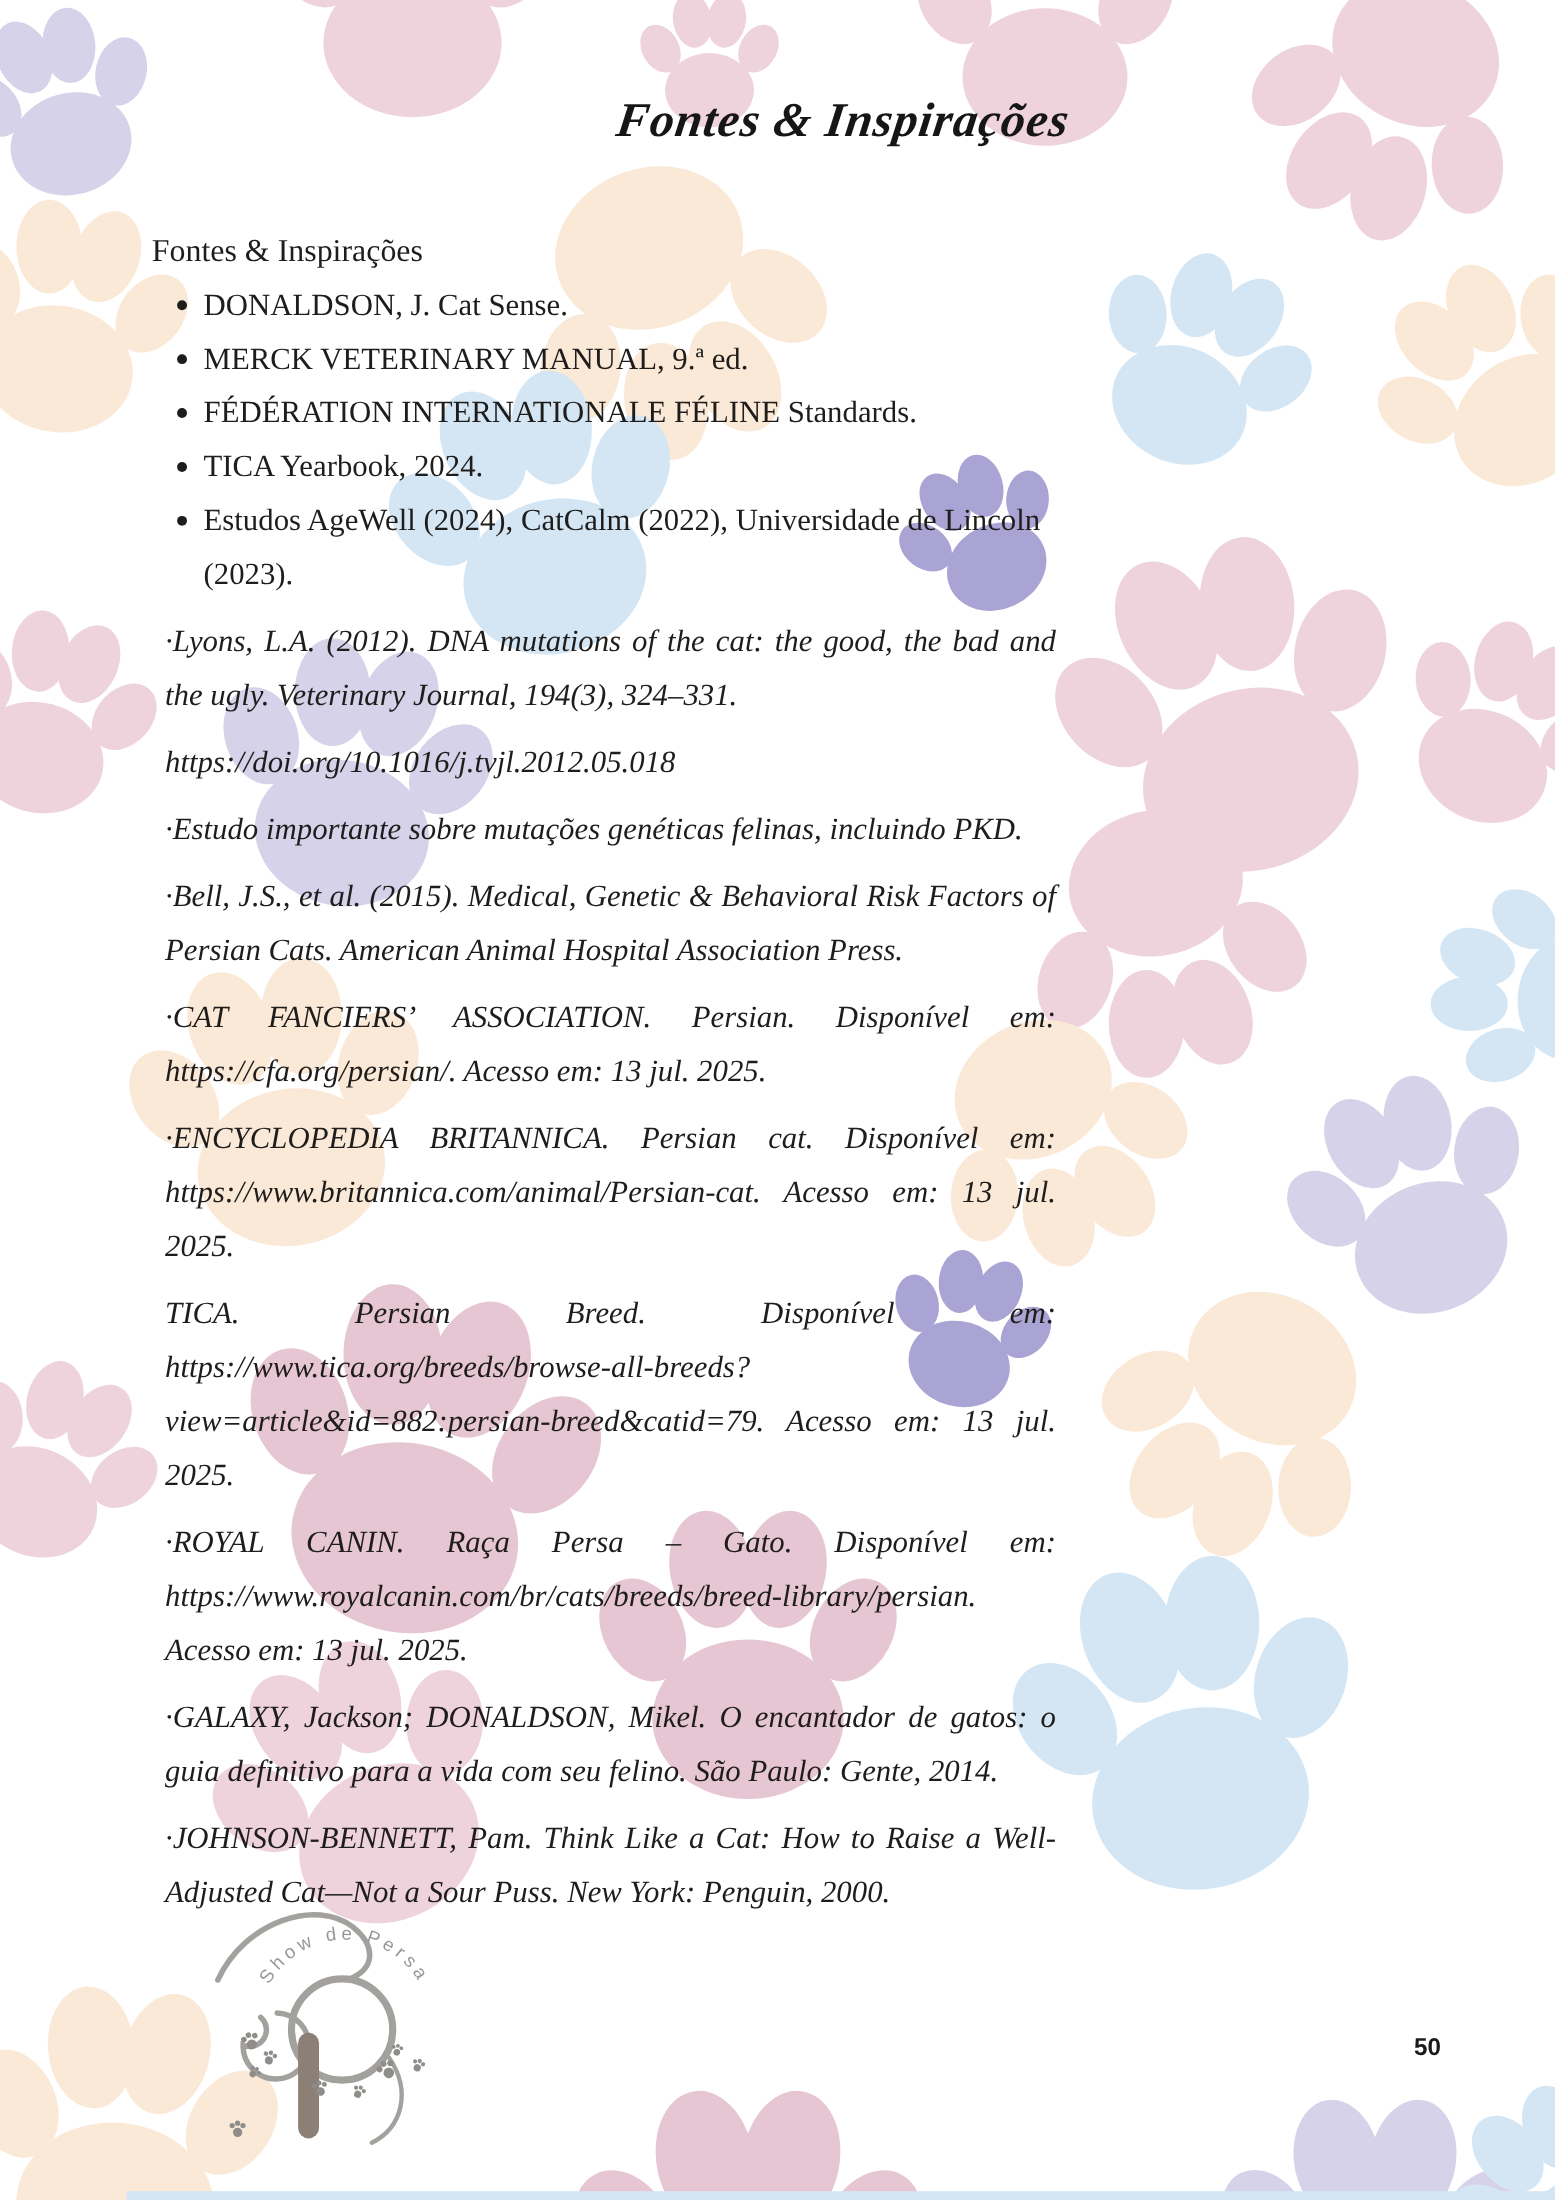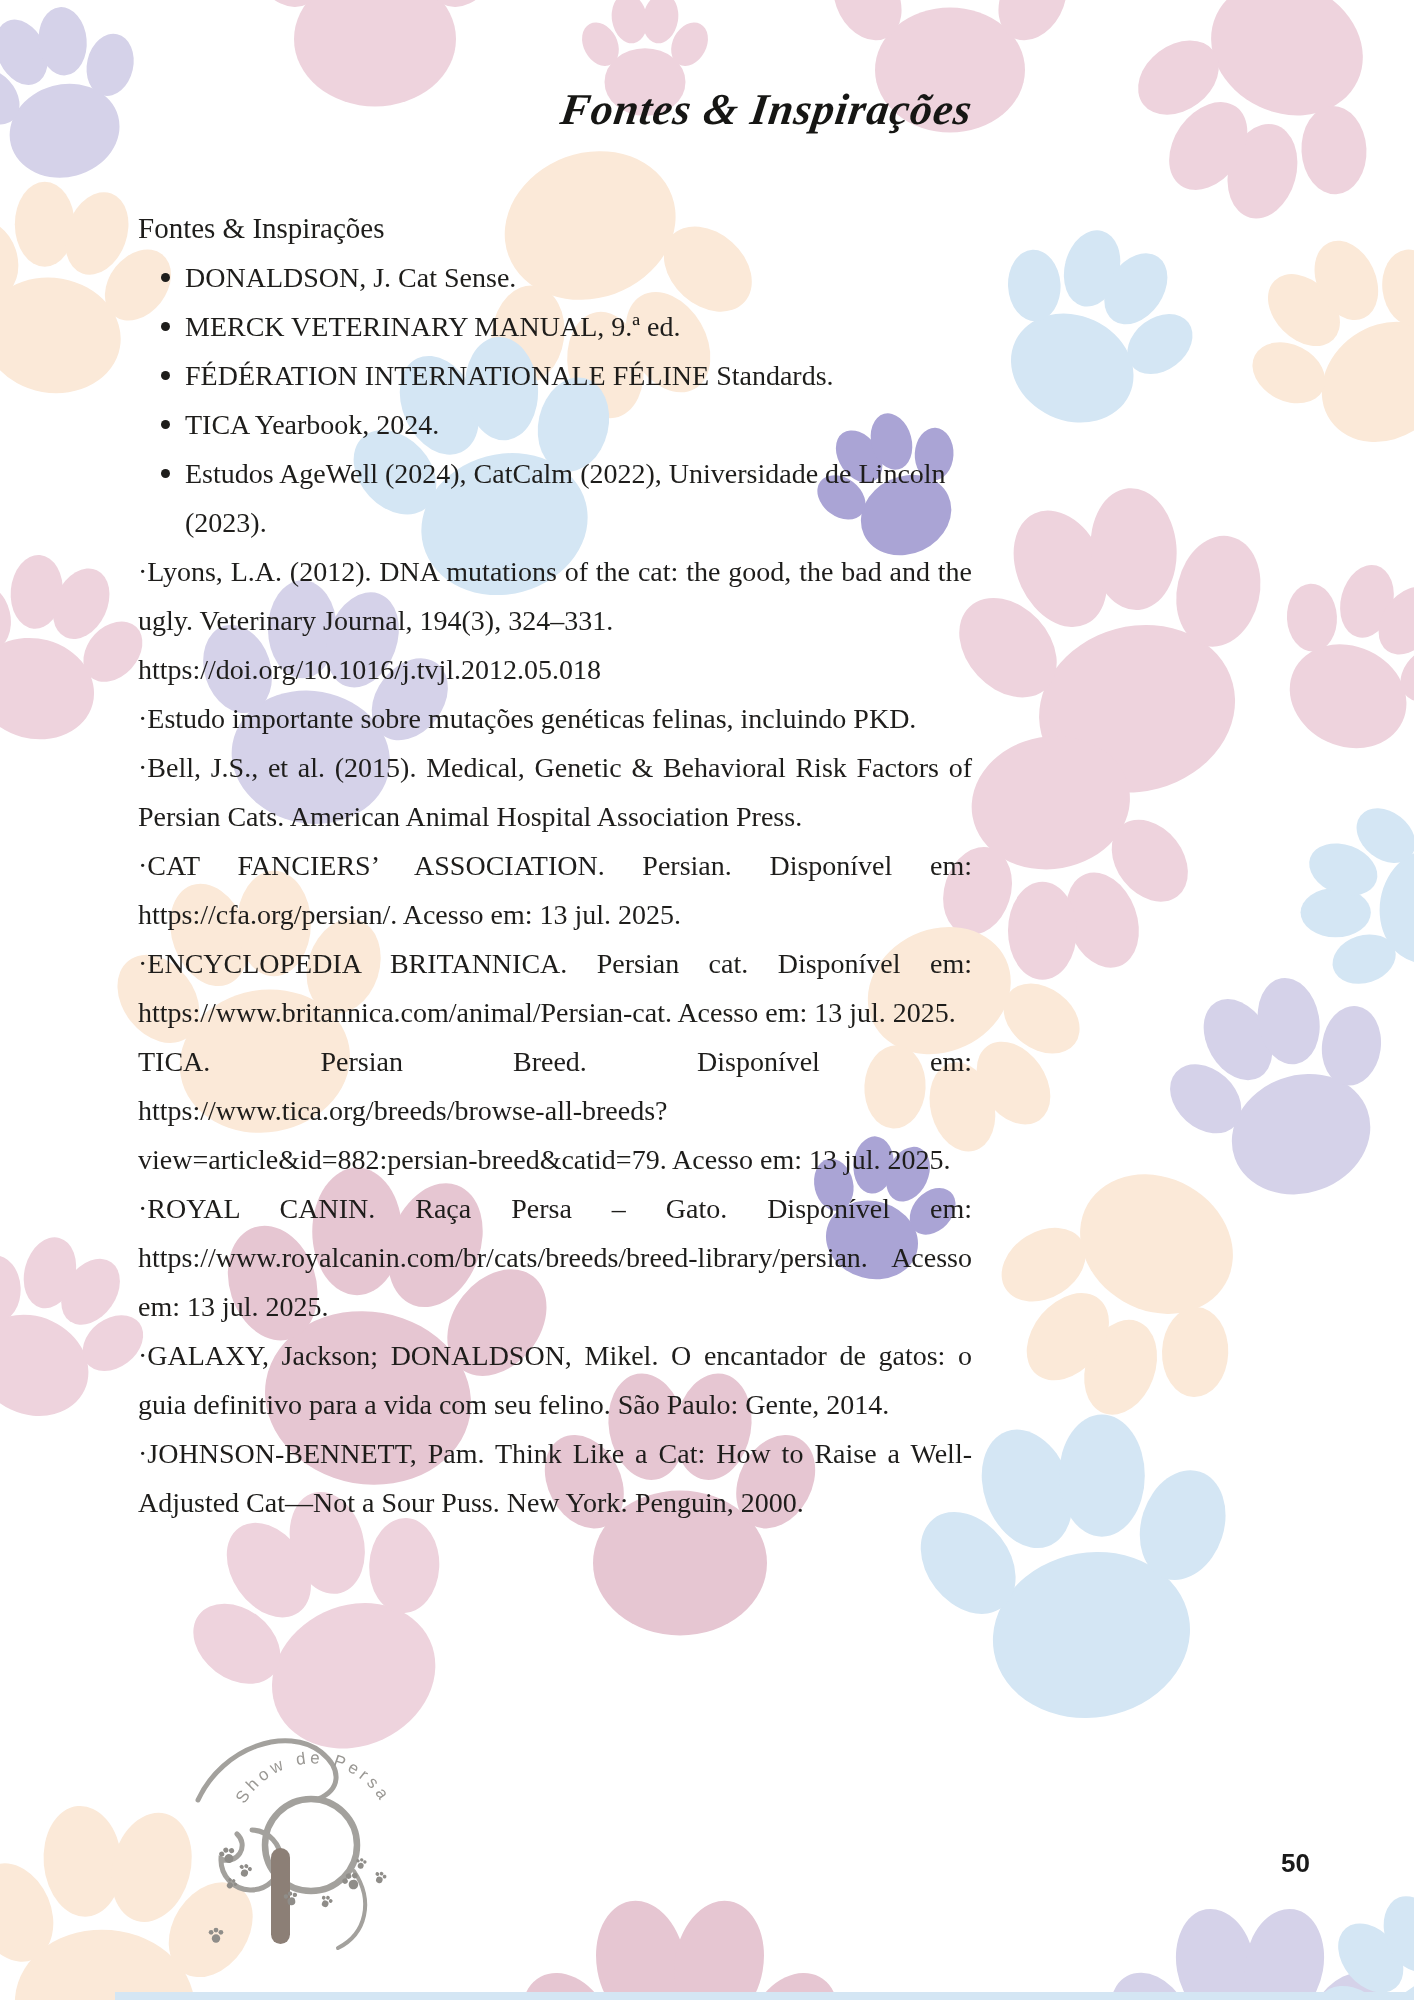--- a/index.html
+++ b/index.html
@@ -58,33 +58,34 @@
     content: "";
     position: absolute;
     left: -24px;
     top: 20px;
     width: 9px;
     height: 9px;
     border-radius: 50%;
     background: #1e1d1b;
   }
   p.ref {
-    margin: 0;
+    margin: 12px;
     text-align: justify;
     text-align-last: left;
     overflow-wrap: anywhere;
+    font-style: italic;
   }
   .page-number {
     position: absolute;
     right: 104px;
     top: 1848px;
     z-index: 3;
     font-family: "Liberation Sans", sans-serif;
     font-weight: bold;
-    font-size: 26px;
+    font-size: 22px;
     color: #1a1a1a;
   }
   .logo {
     position: absolute;
     left: 128px;
     top: 1738px;
     z-index: 2;
   }
   .bottom-strip {
     position: absolute;

